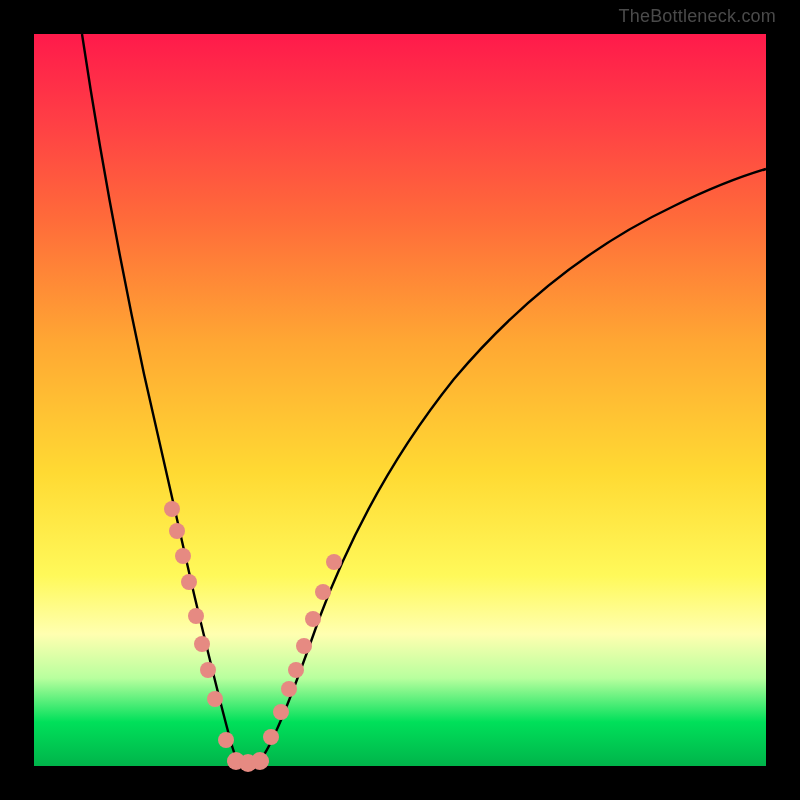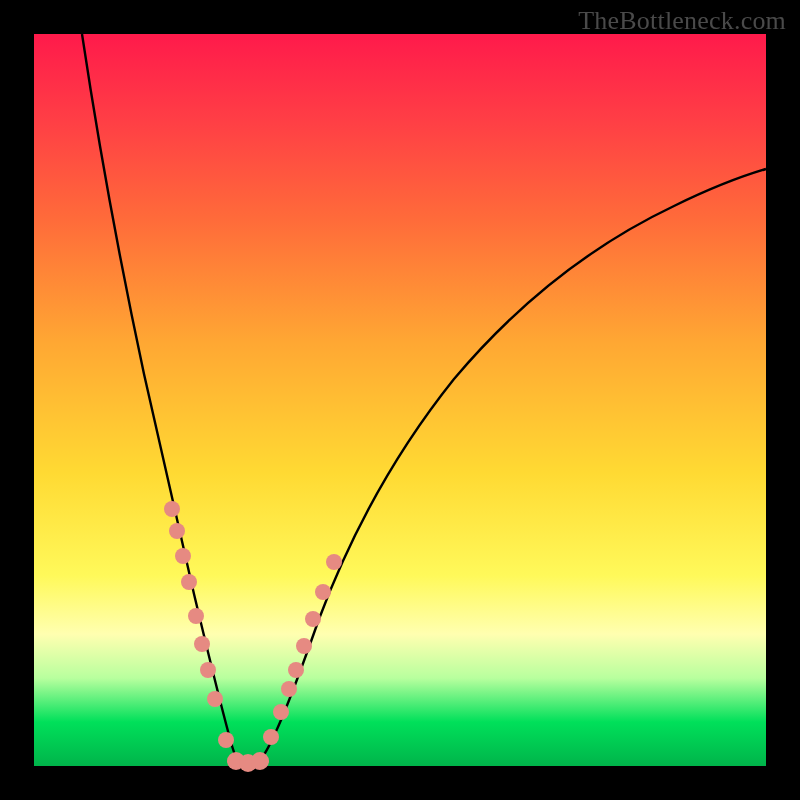--- a/index.html
+++ b/index.html
@@ -33,27 +33,26 @@
       #ffda33 60%,
       #fff95a 74%,
       #ffffb0 82%,
       #b8ff9e 88%,
       #00e05a 94%,
       #00b44a 100%);
   }
   .watermark {
     position: absolute;
     top: 6px;
-    right: 14px;
+    right: 24px;
     color: #4a4a4a;
-    font-size: 26px;
+    font-size: 18px;
     font-weight: 400;
     letter-spacing: 0.2px;
     user-select: none;
-    font-family: Liberation Serif, serif;
   }
   svg.curves {
     position: absolute;
     left: 0; top: 0;
     width: 732px;
     height: 732px;
     overflow: visible;
   }
   .curve {
     fill: none;

